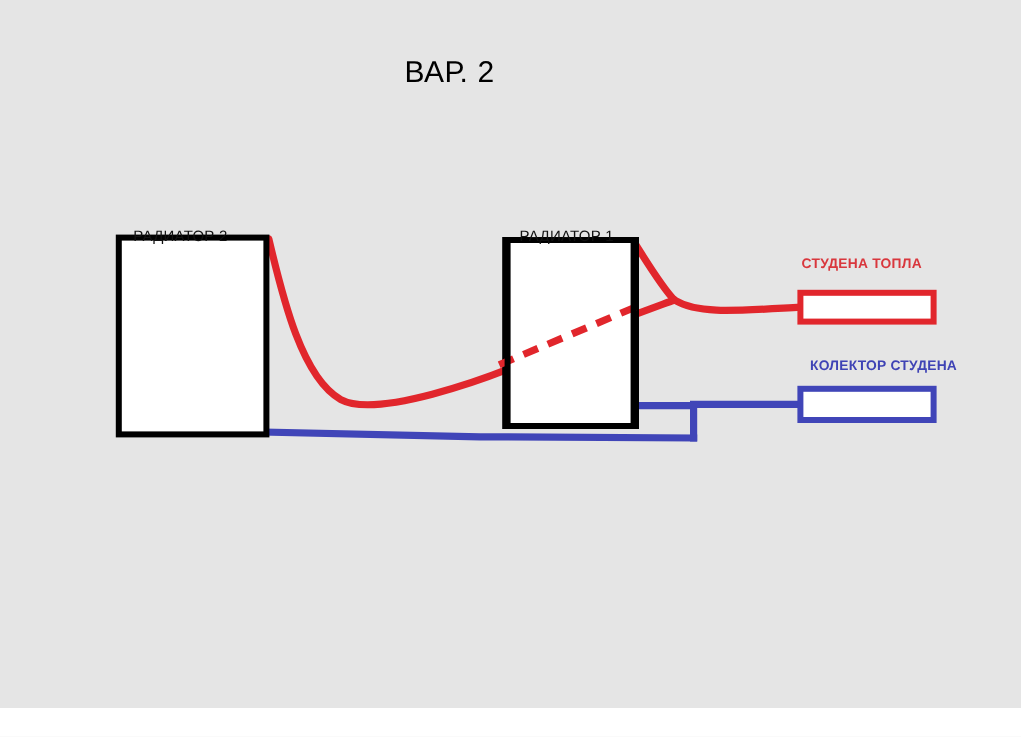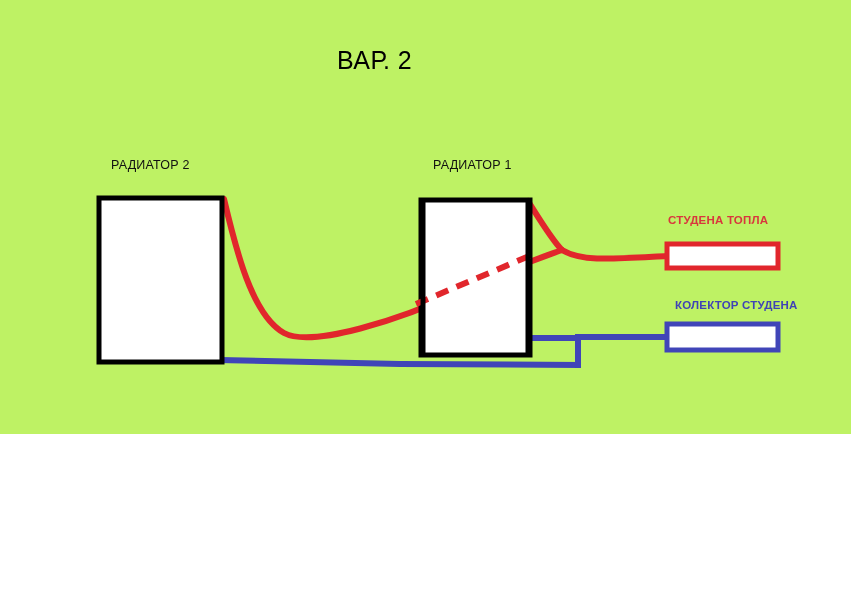--- a/index.html
+++ b/index.html
@@ -8,22 +8,22 @@
     padding: 0;
     background: #ffffff;
   }
   body {
     font-family: "Liberation Sans", "DejaVu Sans", sans-serif;
     color: #000000;
   }
   #canvas {
     position: relative;
     width: 851px;
-    height: 434px;
-    background: #bef264;
+    height: 590px;
+    background: #e5e5e5;
     overflow: hidden;
   }
   #diagram-svg {
     position: absolute;
     left: 0;
     top: 0;
     width: 851px;
     height: 614px;
     display: block;
   }
@@ -44,20 +44,21 @@
     font-size: 25px;
     letter-spacing: 0.5px;
     color: #000000;
     left: 337px;
     top: 46px;
   }
   .radiator-label {
     font-size: 12.5px;
     letter-spacing: 0.2px;
     color: #111111;
+    margin-top: 32px;
   }
   #radiator-2-label { left: 111px; top: 158px; }
   #radiator-1-label { left: 433px; top: 158px; }
   .collector-label {
     font-size: 11.5px;
     letter-spacing: 0.2px;
     font-weight: 600;
   }
   #hot-collector-label {
     left: 668px;

